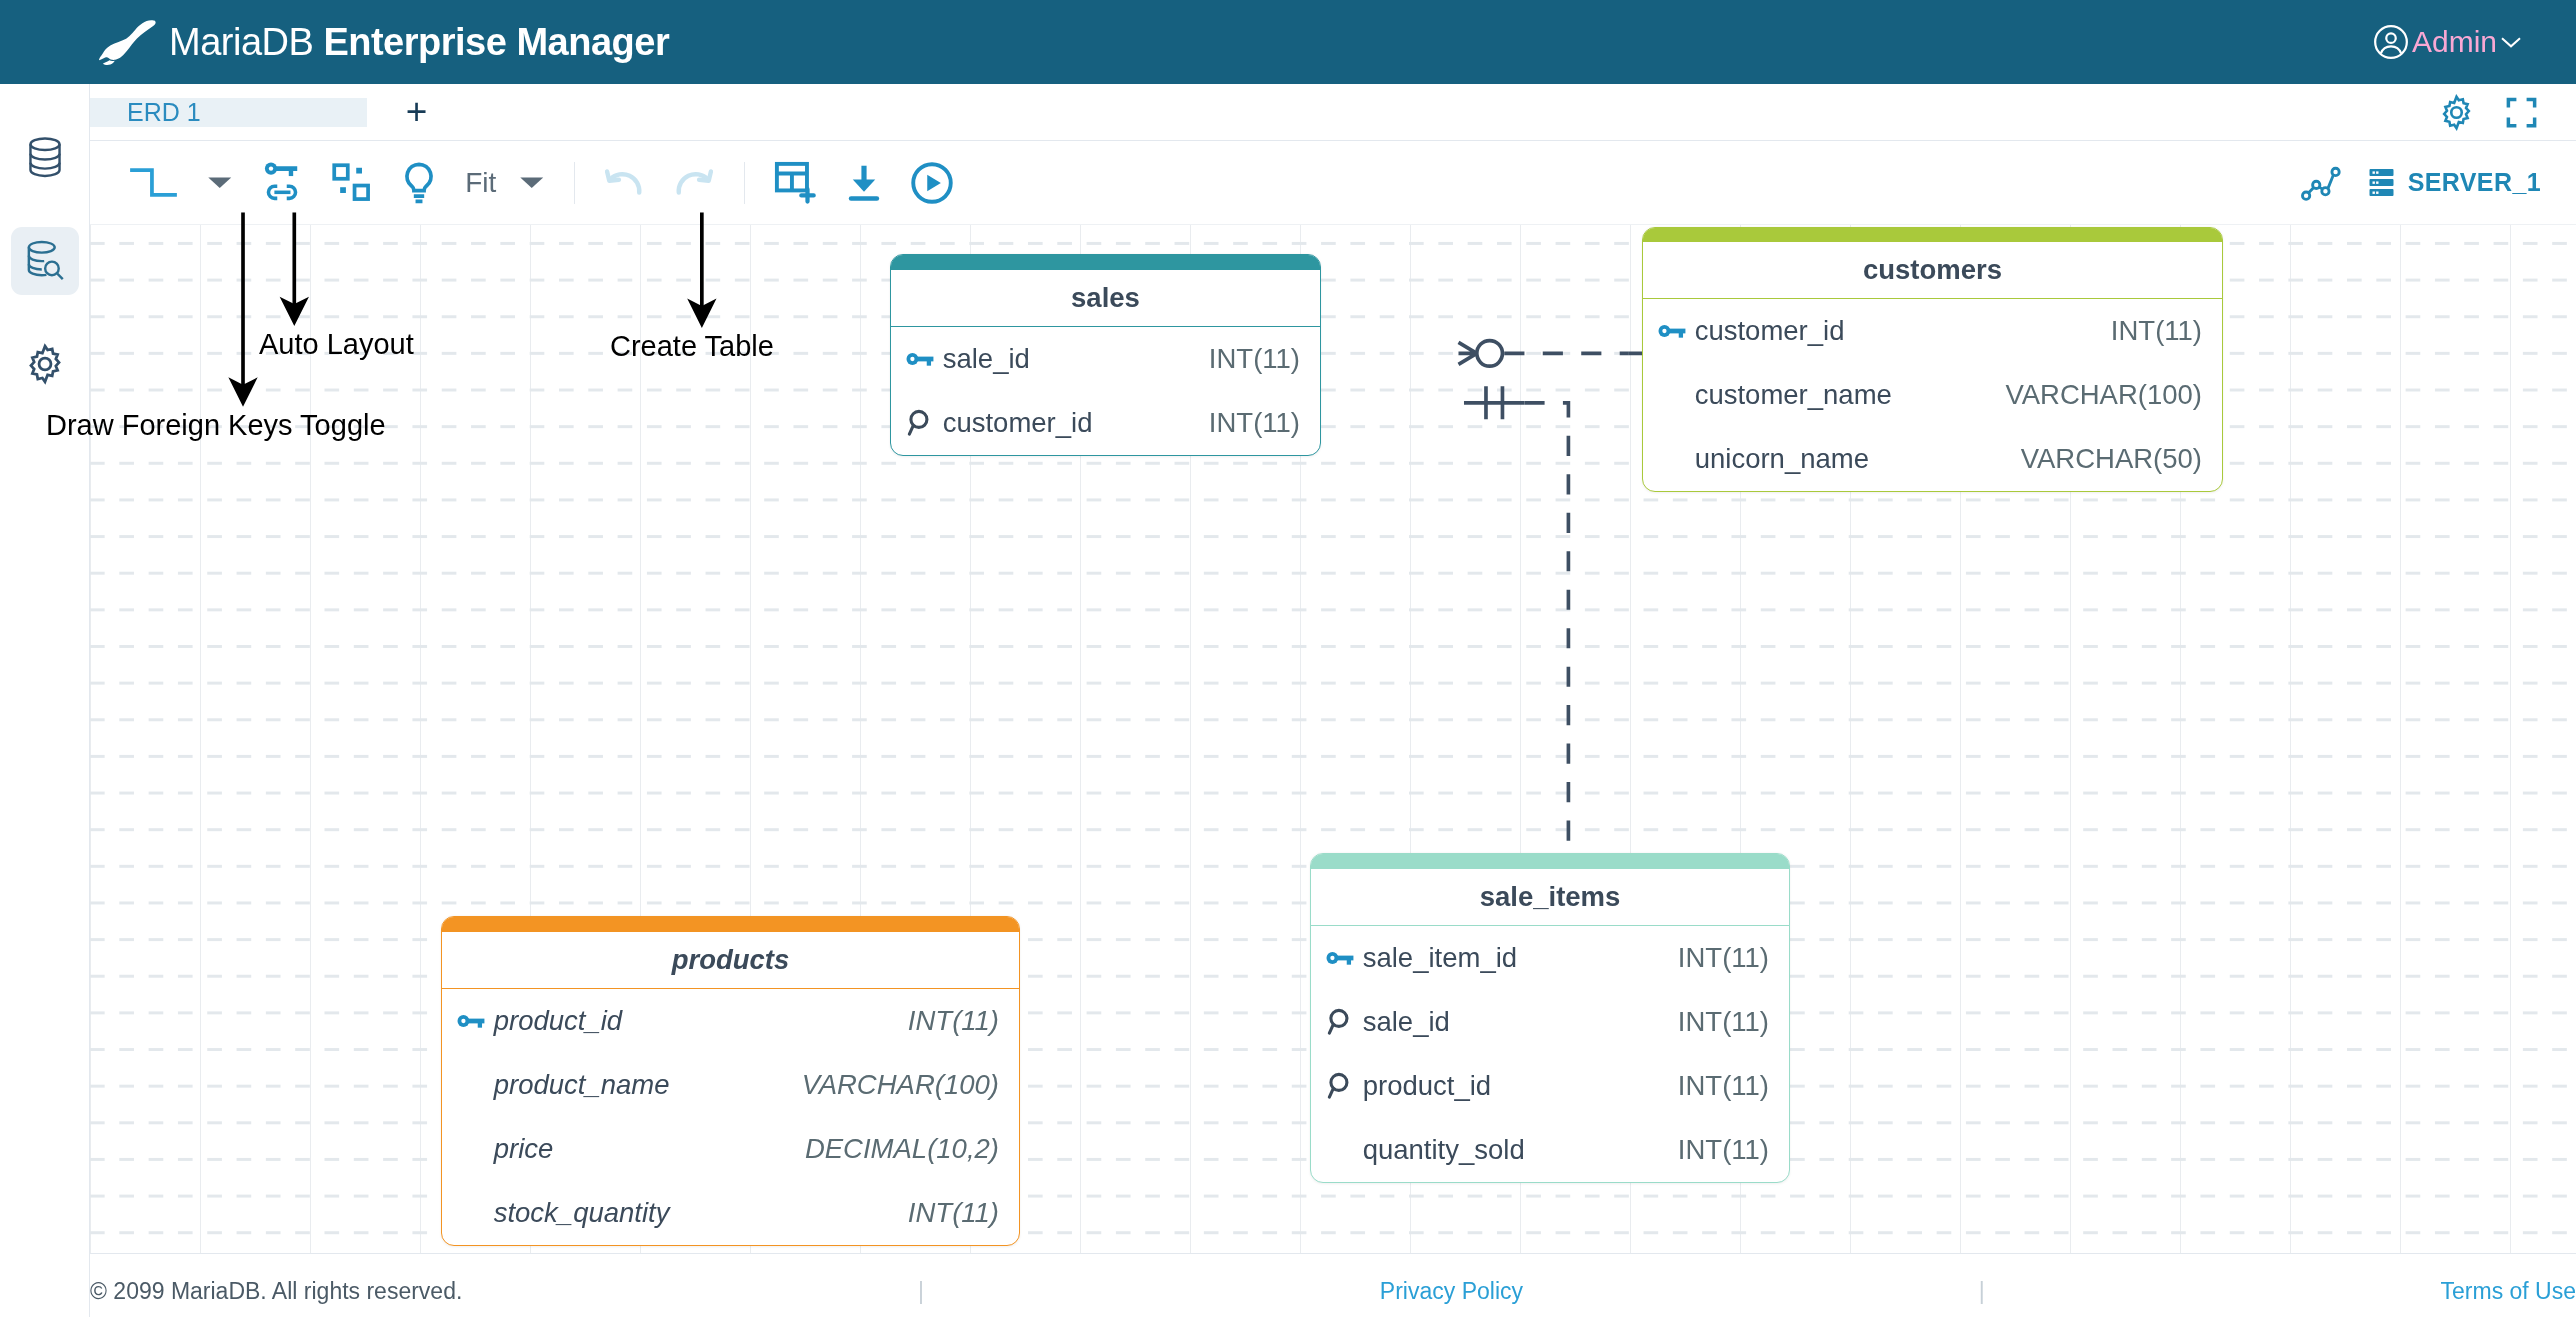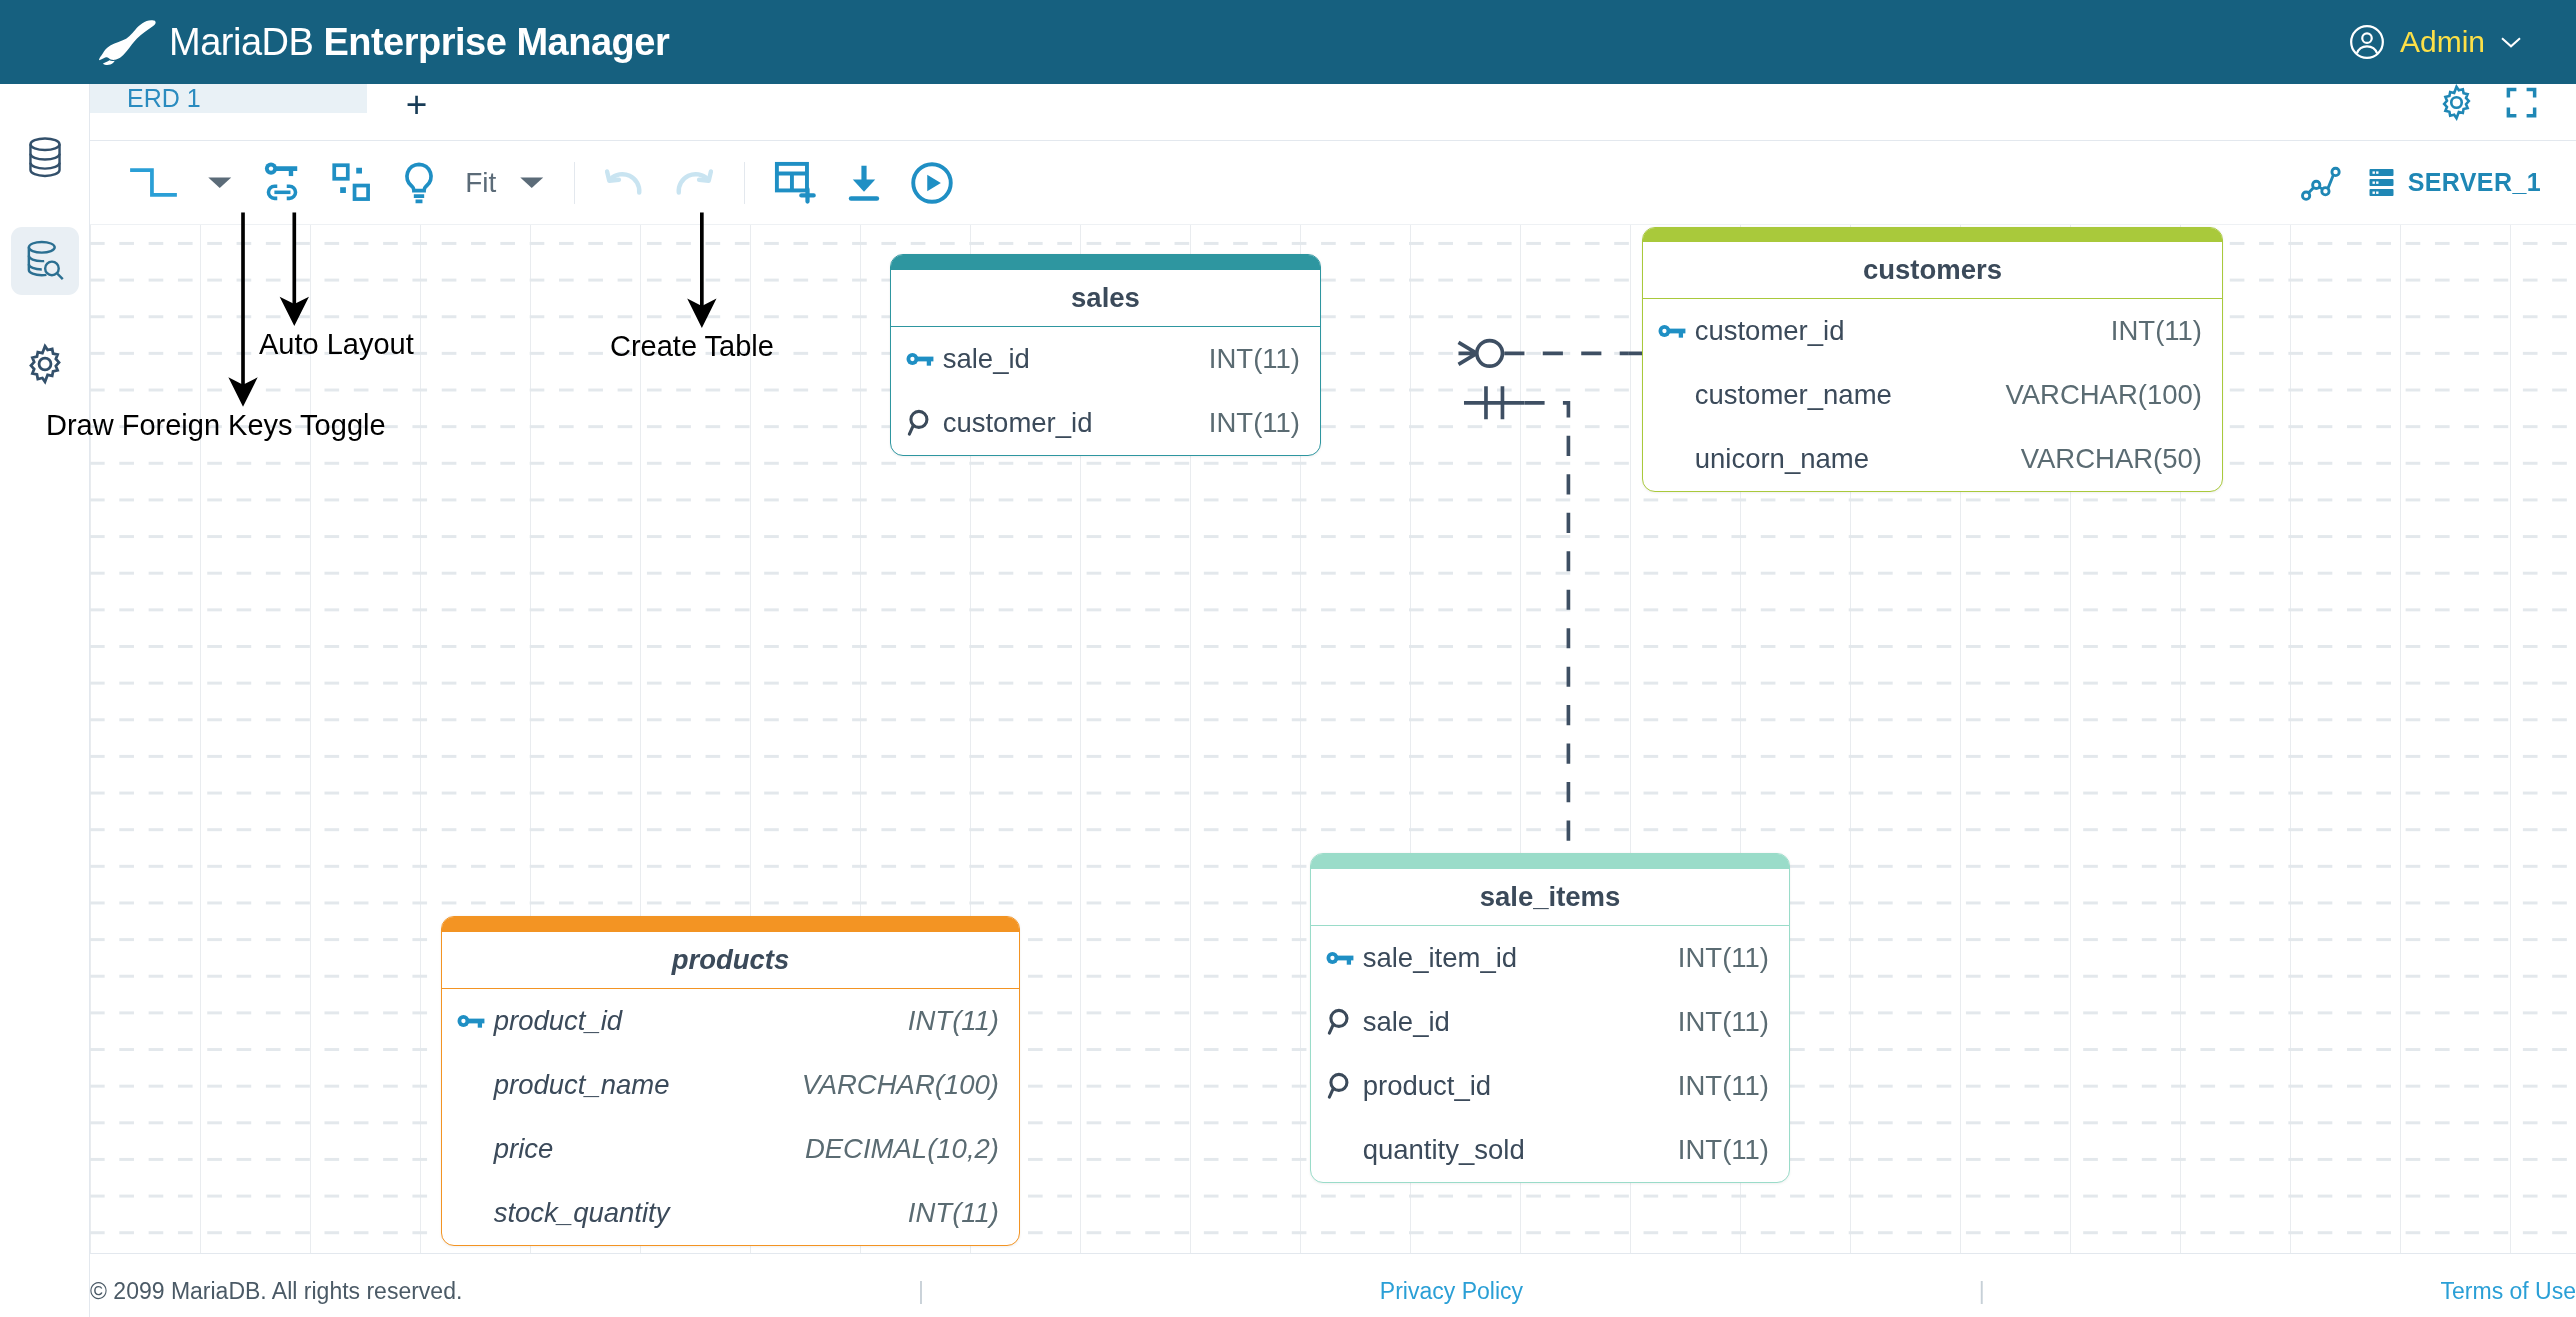--- a/index.html
+++ b/index.html
@@ -20,22 +20,22 @@
   .brand { display: flex; align-items: center; margin-left: 99px; }
   .seal-logo { width: 57px; height: 51px; margin-right: 13px; }
   .brand-text {
     color: #ffffff; font-size: 38px; letter-spacing: -0.5px;
     white-space: nowrap;
   }
   .brand-text .b-light { font-weight: 400; }
   .brand-text .b-bold { font-weight: 700; }
   .user-menu {
     position: absolute; right: 53px; top: 0; height: 84px;
-    display: flex; align-items: center; gap: 14px;
-    color: #fde047; font-size: 30px;
+    display: flex; align-items: center; gap: 2px;
+    color: #f9a8d4; font-size: 30px;
   }
   .avatar-icon { width: 38px; height: 38px; display: block; }
   .caret-down-small { width: 24px; height: 14.7px; display: block; }
 
   
   .rail {
     position: absolute; left: 0; top: 84px; width: 90px; height: 1233px;
     background: #ffffff; border-right: 0.9px solid #e3e8ee;
     display: flex; flex-direction: column; align-items: center;
     padding-top: 40px; gap: 35px;
@@ -44,21 +44,21 @@
     width: 68px; height: 68px; border-radius: 11px;
     display: flex; align-items: center; justify-content: center;
   }
   .rail-btn.active { background: #e9eff4; }
   .rail-btn svg { display: block; }
 
   
   .tabstrip {
     position: absolute; left: 90px; top: 84px; width: 2486px; height: 57px;
     background: #ffffff; border-bottom: 0.9px solid #e3e8ee;
-    display: flex; align-items: flex-start;
+    display: flex; align-items: center;
   }
   .tab {
     width: 277px; background: #e9f1f6;
     display: flex; align-items: center; padding-left: 37px;
     color: #2a8bbf; font-size: 25px;
   }
   .tab-add {
     width: 99px; display: flex; align-items: center; justify-content: center;
     color: #173b56; font-size: 37px; font-weight: 300;
   }

